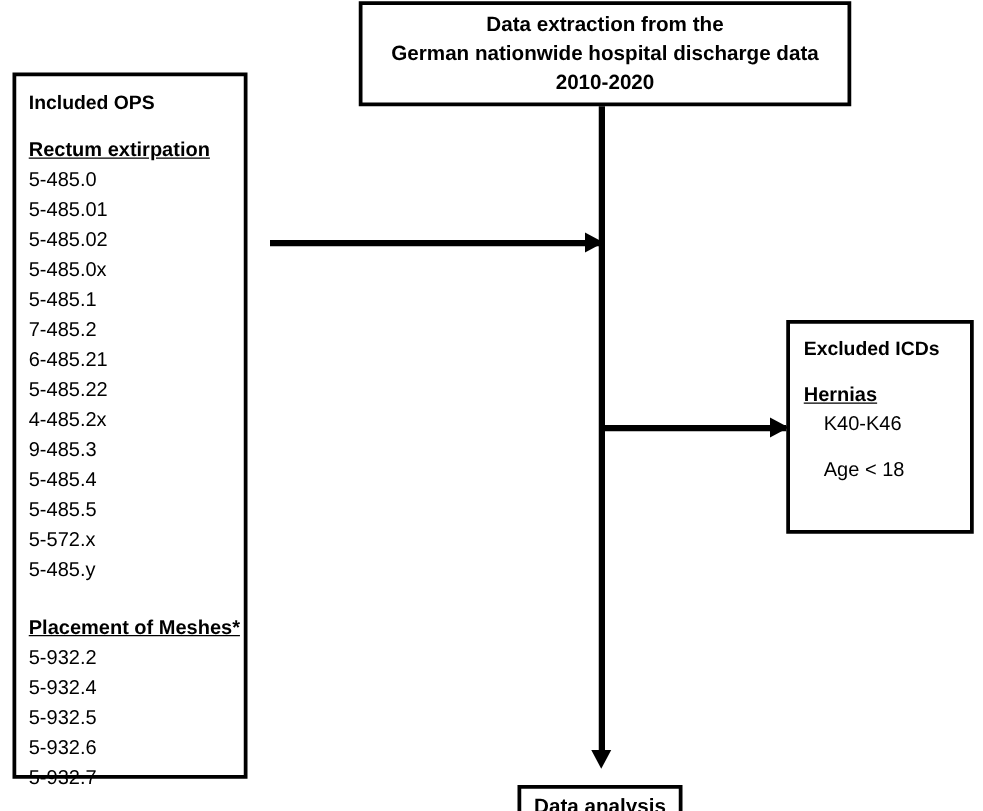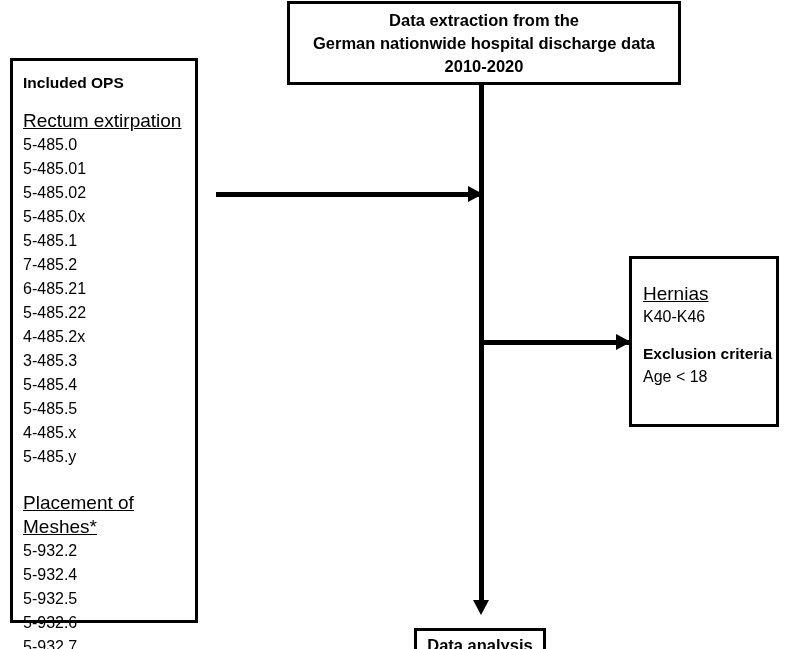--- a/index.html
+++ b/index.html
@@ -50,22 +50,22 @@
     width: 188px;
     height: 565px;
     padding: 10px 0 0 10px;
   }
   .sec-title {
     font-size: 15.5px;
     font-weight: bold;
     line-height: 24px;
   }
   .sec-sub {
-    font-size: 19px;
-    font-weight: normal;
+    font-size: 16px;
+    font-weight: bold;
     line-height: 24px;
     text-decoration: underline;
     display: inline-block;
   }
   .code {
     font-size: 16px;
     font-weight: normal;
     line-height: 24px;
   }
   .gap {
@@ -77,21 +77,21 @@
 
   
   #box-excluded {
     left: 629px;
     top: 256px;
     width: 150px;
     height: 171px;
     padding: 9px 0 0 11px;
   }
   #box-excluded .sec-title { line-height: 23px; }
-  #box-excluded .code { line-height: 23px; }
+  #box-excluded .code { line-height: 23px; margin-left: 16px; }
   #box-excluded .sec-sub { line-height: 23px; }
 
   
   #box-analysis {
     left: 414px;
     top: 628px;
     width: 132px;
     height: 34px;
     display: flex;
     align-items: center;
@@ -180,44 +180,44 @@
     </div>
     <div class="code">5-485.0</div>
     <div class="code">5-485.01</div>
     <div class="code">5-485.02</div>
     <div class="code">5-485.0x</div>
     <div class="code">5-485.1</div>
     <div class="code">7-485.2</div>
     <div class="code">6-485.21</div>
     <div class="code">5-485.22</div>
     <div class="code">4-485.2x</div>
-    <div class="code">3-485.3</div>
+    <div class="code">9-485.3</div>
     <div class="code">5-485.4</div>
     <div class="code">5-485.5</div>
-    <div class="code">4-485.x</div>
+    <div class="code">5-572.x</div>
     <div class="code">5-485.y</div>
     <div class="gap-lg"></div>
     <div>
       <span class="sec-sub">Placement of Meshes*</span>
     </div>
     <div class="code">5-932.2</div>
     <div class="code">5-932.4</div>
     <div class="code">5-932.5</div>
     <div class="code">5-932.6</div>
     <div class="code">5-932.7</div>
   </div>
 
   <div class="box" id="box-excluded">
+    <div class="sec-title">Excluded ICDs</div>
     <div class="gap"></div>
     <div>
       <span class="sec-sub">Hernias</span>
     </div>
     <div class="code">K40-K46</div>
     <div class="gap"></div>
-    <div class="sec-title">Exclusion criteria</div>
     <div class="code">Age &lt; 18</div>
   </div>
 
   <div class="box" id="box-analysis">
     <div class="line">Data analysis</div>
   </div>
 
   <div class="conn" id="trunk"></div>
 
   <div class="conn" id="arrow-included"></div>

